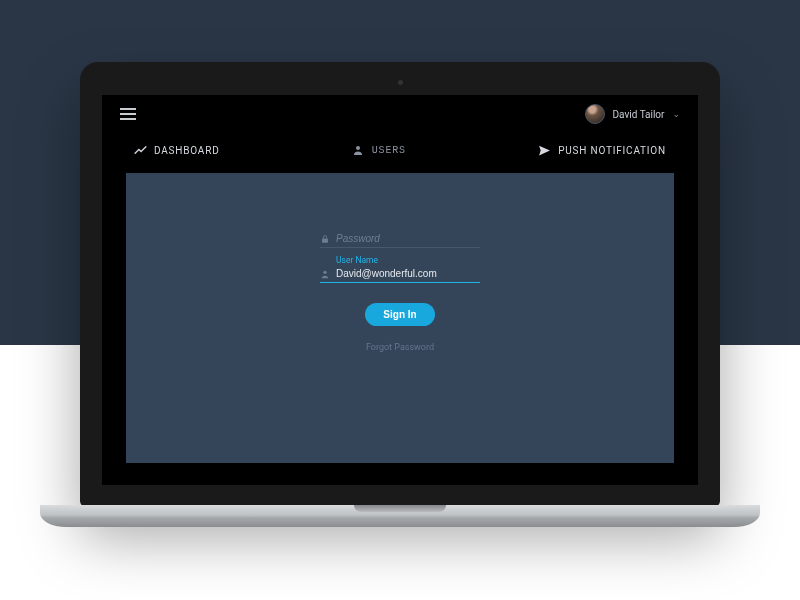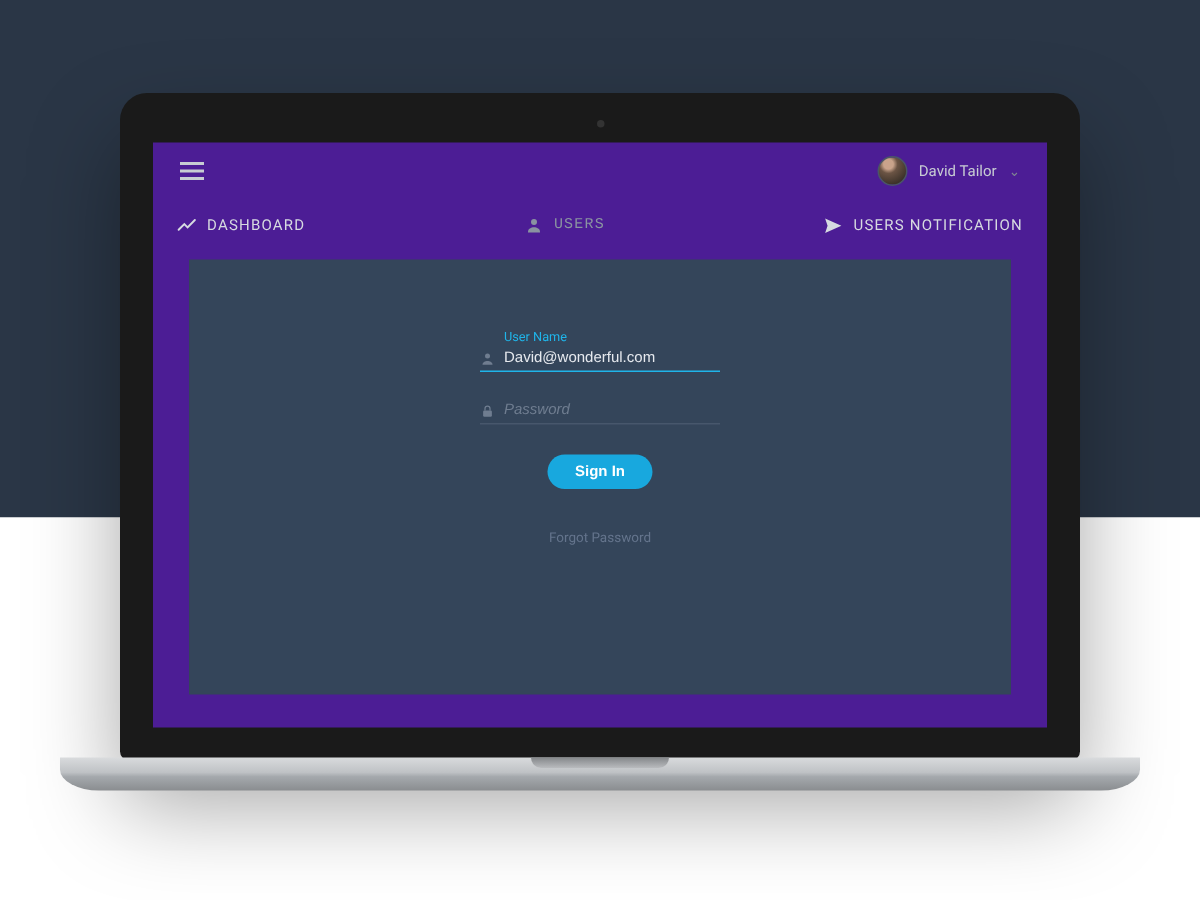--- a/index.html
+++ b/index.html
@@ -36,21 +36,21 @@
 }
 .camera {
   width: 5px; height: 5px;
   background: #333;
   border-radius: 50%;
   margin: 0 auto 10px auto;
 }
 .screen {
   width: 596px;
   height: 390px;
-  background: #4c1d95;
+  background: #000000;
   position: relative;
   overflow: hidden;
 }
 .topbar {
   height: 38px;
   display: flex;
   align-items: center;
   justify-content: space-between;
   padding: 0 18px;
 }
@@ -69,21 +69,21 @@
 }
 .avatar {
   width: 20px; height: 20px; border-radius: 50%;
   background: radial-gradient(circle at 35% 25%, #c9a38b 18%, #6b5444 34%, #3d332a 75%);
   border: 1px solid #4a5568;
 }
 .chev { font-size: 9px; color: #808792; }
 .nav {
   display: flex;
   align-items: center;
-  padding: 0 16px;
+  padding: 0 32px;
   height: 34px;
 }
 .nav-item {
   display: flex; align-items: center; gap: 7px;
   color: #d6dae0;
   font-size: 10px;
   letter-spacing: 0.8px;
   cursor: pointer;
 }
 .nav-item.dim { color: #8a93a1; font-family: Liberation Mono, monospace; }
@@ -129,21 +129,21 @@
   padding: 6px 18px;
   margin: 10px auto 0 auto;
   display: block;
   cursor: pointer;
   font-weight: bold;
 }
 .forgot {
   text-align: center;
   font-size: 9px;
   color: #64748c;
-  margin-top: 28px;
+  margin-top: 16px;
   cursor: pointer;
 }
 .laptop-base {
   height: 22px;
   margin-top: -2px;
   background: linear-gradient(180deg, #d9dbdd 0%, #bfc2c5 45%, #a5a9ad 58%, #8a8d90 100%);
   border-radius: 0 0 26px 26px / 0 0 14px 14px;
   position: relative;
   width: 720px;
   margin-left: -40px;
@@ -201,48 +201,48 @@
           </span>
           <span>USERS</span>
         </div>
         <div class="sp"></div>
         <div class="nav-item">
           <span class="nav-icon">
             <svg width="13" height="13" viewBox="0 0 24 24" fill="#d6dae0">
                 <path d="M2 3l20 9-20 9 3-9-3-9zm3 9h10"></path>
               </svg>
           </span>
-          <span>USERS NOTIFICATION</span>
+          <span>PUSH NOTIFICATION</span>
         </div>
       </div>
 
       <div class="content">
         <div class="form">
+
+          <div class="field">
+            <span class="field-icon">
+              <svg width="10" height="10" viewBox="0 0 24 24" fill="#6f7d90">
+                  <rect x="5" y="11" width="14" height="10" rx="2"></rect>
+                  <path d="M8 11V8a4 4 0 018 0v3" fill="none" stroke="#6f7d90" stroke-width="2"></path>
+                </svg>
+            </span>
+            <input type="password" class="field-input" placeholder="Password" style="">
+          </div>
 
           <div class="field active">
             <span class="field-label">User Name</span>
             <span class="field-icon">
               <svg width="10" height="10" viewBox="0 0 24 24" fill="#6f7d90">
                   <circle cx="12" cy="8" r="4"></circle>
                   <path d="M4 22c0-4 4-6 8-6s8 2 8 6H4z"></path>
                 </svg>
             </span>
             <input class="field-input" value="David@wonderful.com" style="">
           </div>
 
-          <div class="field">
-            <span class="field-icon">
-              <svg width="10" height="10" viewBox="0 0 24 24" fill="#6f7d90">
-                  <rect x="5" y="11" width="14" height="10" rx="2"></rect>
-                  <path d="M8 11V8a4 4 0 018 0v3" fill="none" stroke="#6f7d90" stroke-width="2"></path>
-                </svg>
-            </span>
-            <input type="password" class="field-input" placeholder="Password" style="">
-          </div>
-
           <button class="signin-btn">Sign In</button>
 
           <div class="forgot">Forgot Password</div>
         </div>
       </div>
 
     </div>
   </div>
   <div class="laptop-base"></div>
 </div>

